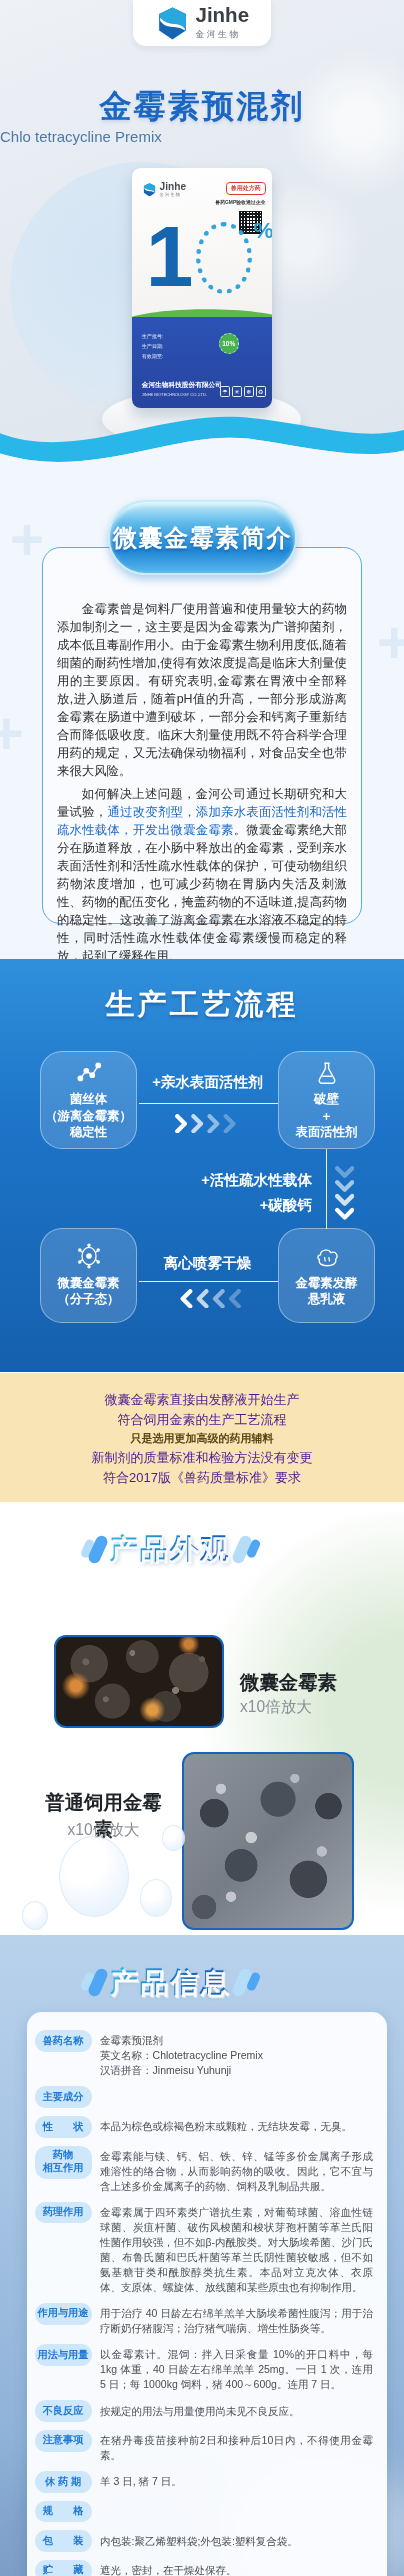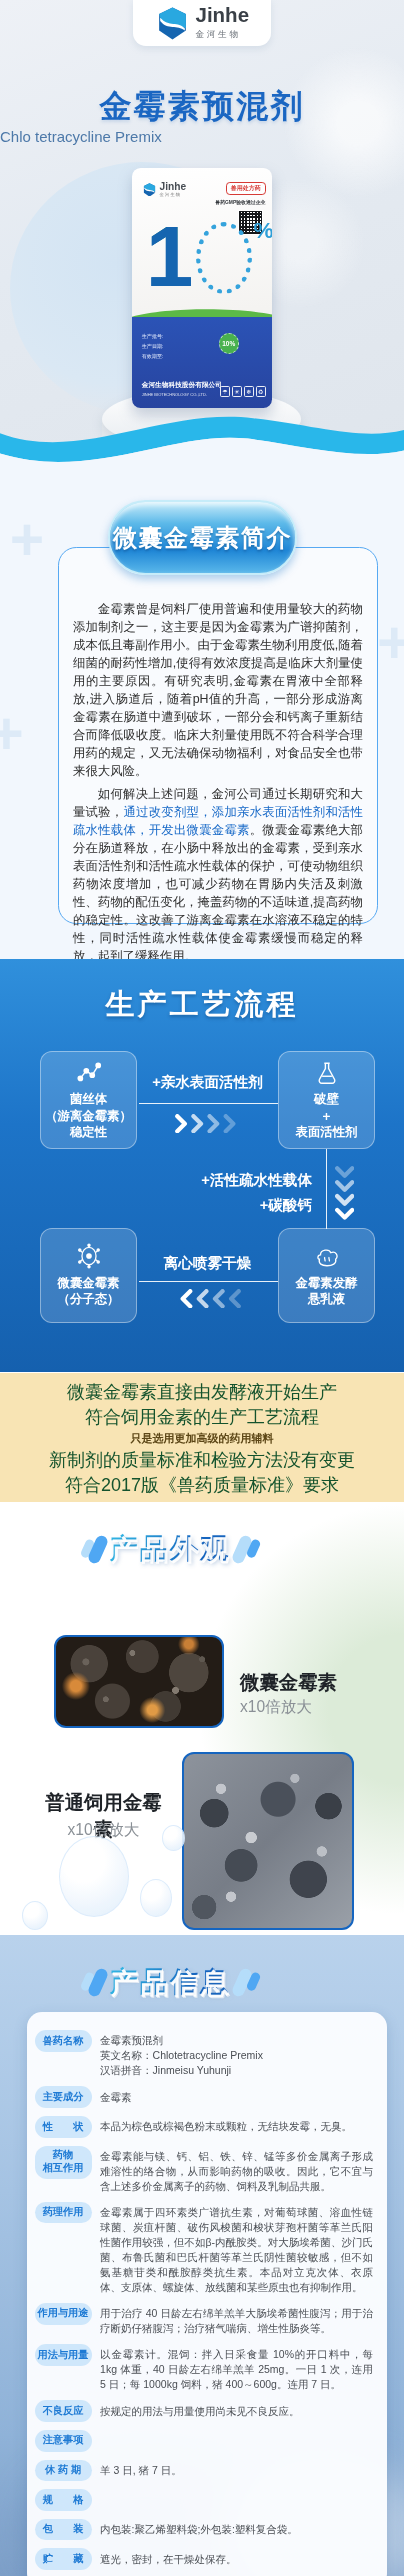--- a/index.html
+++ b/index.html
@@ -63,48 +63,48 @@
         display:flex;align-items:center;justify-content:center;}
   .pk-co-cn{position:absolute;left:9.7px;bottom:18.3px;font-size:6.7px;font-weight:bold;color:#fff;}
   .pk-co-en{position:absolute;left:9.7px;bottom:10.8px;font-size:4px;color:rgba(255,255,255,.85);}
   .pk-icons{position:absolute;right:6.5px;bottom:10.8px;display:flex;gap:2.2px;}
   .pk-ic{width:9.7px;height:11.3px;border:0.5px solid rgba(255,255,255,.9);border-radius:1.6px;
         color:#fff;font-size:6px;display:flex;align-items:center;justify-content:center;}
   .wave{position:absolute;left:0;top:400px;width:404px;height:74px;z-index:6;display:block;}
   
   .intro{position:absolute;left:0;top:474px;width:404px;height:485px;background:#f2f7fd;}
   .intro .plus{position:absolute;font-size:59px;font-weight:bold;color:#cde0f3;opacity:.55;}
-  .intro-box{position:absolute;left:58px;top:73px;width:320px;height:377px;border:1.6px solid #57a9f2;
+  .intro-box{position:absolute;left:42px;top:73px;width:320px;height:377px;border:1.6px solid #57a9f2;
         border-radius:18.3px;background:rgba(255,255,255,.55);padding:52px 14px 0 14px;}
   .intro-box p{margin:0 0 5.4px 0;font-size:12.4px;line-height:18px;color:#2e2e2e;text-indent:2em;text-align:justify;}
   .hl{color:#1668c7;}
   .intro-btn{position:absolute;left:108px;top:26px;width:189px;height:75px;border-radius:38px;
         background:linear-gradient(180deg,#c8ecfa 0%,#5cb9e9 30%,#1f86d6 68%,#59b7ea 100%);
         border:2.7px solid #c6ecf9;box-shadow:0 4.3px 8.6px rgba(30,120,200,.35), inset 0 2.7px 5.4px rgba(255,255,255,.65);
         display:flex;align-items:center;justify-content:center;z-index:3;}
   .intro-btn span{font-size:24px;font-weight:bold;color:#fff;letter-spacing:1.6px;
         text-shadow:0 1.6px 2.2px rgba(20,80,140,.5);}
   
   .process{position:absolute;left:0;top:959px;width:404px;height:413px;color:#fff;
         background:linear-gradient(180deg,#3090dc 0%,#1d74c8 40%,#1560ae 100%);}
   .process-title{position:absolute;left:0;top:26px;width:404px;text-align:center;margin:0;
         font-size:29px;font-weight:bold;letter-spacing:3.2px;text-shadow:0 1.6px 3.2px rgba(0,40,90,.35);}
-  .fbox{position:absolute;width:97px;border:1.1px solid rgba(255,255,255,.4);border-radius:12px;
+  .fbox{position:absolute;width:97px;border:1.1px solid rgba(255,255,255,.4);border-radius:22px;
         background:rgba(255,255,255,.16);display:flex;flex-direction:column;align-items:center;
         justify-content:center;gap:5.4px;text-align:center;font-weight:bold;font-size:12.4px;line-height:1.32;
         white-space:pre-line;padding:5.4px 2.2px;}
   .fbox svg{width:26px;height:26px;flex:none;}
   .fline-h{position:absolute;height:1.1px;background:rgba(255,255,255,.9);}
   .fline-v{position:absolute;width:1.1px;background:rgba(255,255,255,.9);}
   .flabel{position:absolute;font-size:14.6px;font-weight:bold;white-space:pre-line;text-align:right;}
   .chev{position:absolute;}
   
   .notes{position:absolute;left:0;top:1373px;width:404px;height:130px;background:#f8e4b4;
         display:flex;flex-direction:column;justify-content:center;gap:7px;}
-  .notes div{text-align:center;font-size:18px;color:#14532d;line-height:1;}
+  .notes div{text-align:center;font-size:13px;color:#4c1d95;line-height:1;}
   .notes .strong{font-weight:bold;font-size:11px;color:#5c4616;}
   
   .appearance{position:absolute;left:0;top:1502px;width:404px;height:432px;
         background:radial-gradient(circle at 100% 48%, #dcebd8 0 75px, rgba(220,235,216,0) 205px),#ffffff;}
   .sec-header{position:absolute;left:0;width:340px;display:flex;align-items:center;justify-content:center;gap:5.4px;}
   .sec-header h2{margin:0;font-size:28px;font-weight:bold;letter-spacing:2.2px;color:#1b74cf;
         text-shadow:1.1px 1.6px 0 rgba(255,255,255,.95), 2.2px 3.2px 4.3px rgba(60,110,170,.35);}
   @supports (-webkit-background-clip: text){
     .sec-header h2{background:linear-gradient(100deg,#2fb3e4 10%,#1565c0 70%);
         -webkit-background-clip:text;background-clip:text;color:transparent;
@@ -396,21 +396,20 @@
 
     <div class="info-card">
       <div class="irow">
           <div class="pill">兽药名称</div>
           <div class="ival">金霉素预混剂
 英文名称：Chlotetracycline Premix
 汉语拼音：Jinmeisu Yuhunji</div>
         </div>
       <div class="irow">
           <div class="pill">主要成分</div>
-          <div class="ival">金霉素</div>
         </div>
       <div class="irow">
           <div class="pill">性　　状</div>
           <div class="ival">本品为棕色或棕褐色粉末或颗粒，无结块发霉，无臭。</div>
         </div>
       <div class="irow">
           <div class="pill">药物
 相互作用</div>
           <div class="ival">金霉素能与镁、钙、铝、铁、锌、锰等多价金属离子形成难溶性的络合物，从而影响药物的吸收。因此，它不宜与含上述多价金属离子的药物、饲料及乳制品共服。</div>
         </div>
@@ -425,20 +424,21 @@
       <div class="irow">
           <div class="pill">用法与用量</div>
           <div class="ival">以金霉素计。混饲：拌入日采食量 10%的开口料中，每 1kg 体重，40 日龄左右绵羊羔羊 25mg。一日 1 次，连用 5 日；每 1000kg 饲料，猪 400～600g。连用 7 日。</div>
         </div>
       <div class="irow">
           <div class="pill">不良反应</div>
           <div class="ival">按规定的用法与用量使用尚未见不良反应。</div>
         </div>
       <div class="irow">
           <div class="pill">注意事项</div>
+          <div class="ival">在猪丹毒疫苗接种前2日和接种后10日内，不得使用金霉素。</div>
         </div>
       <div class="irow">
           <div class="pill">休 药 期</div>
           <div class="ival">羊 3 日, 猪 7 日。</div>
         </div>
       <div class="irow">
           <div class="pill">规　　格</div>
         </div>
       <div class="irow">
           <div class="pill">包　　装</div>

